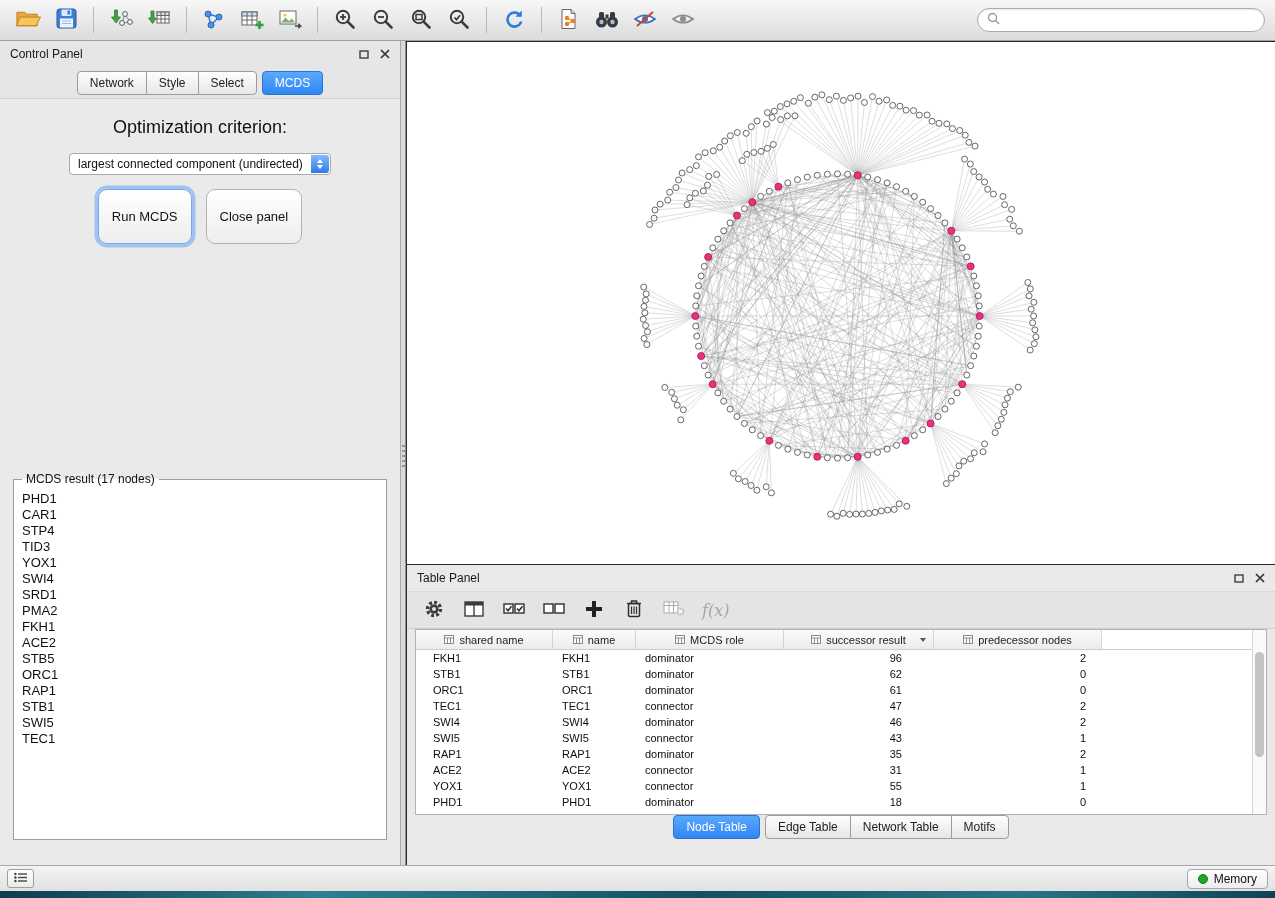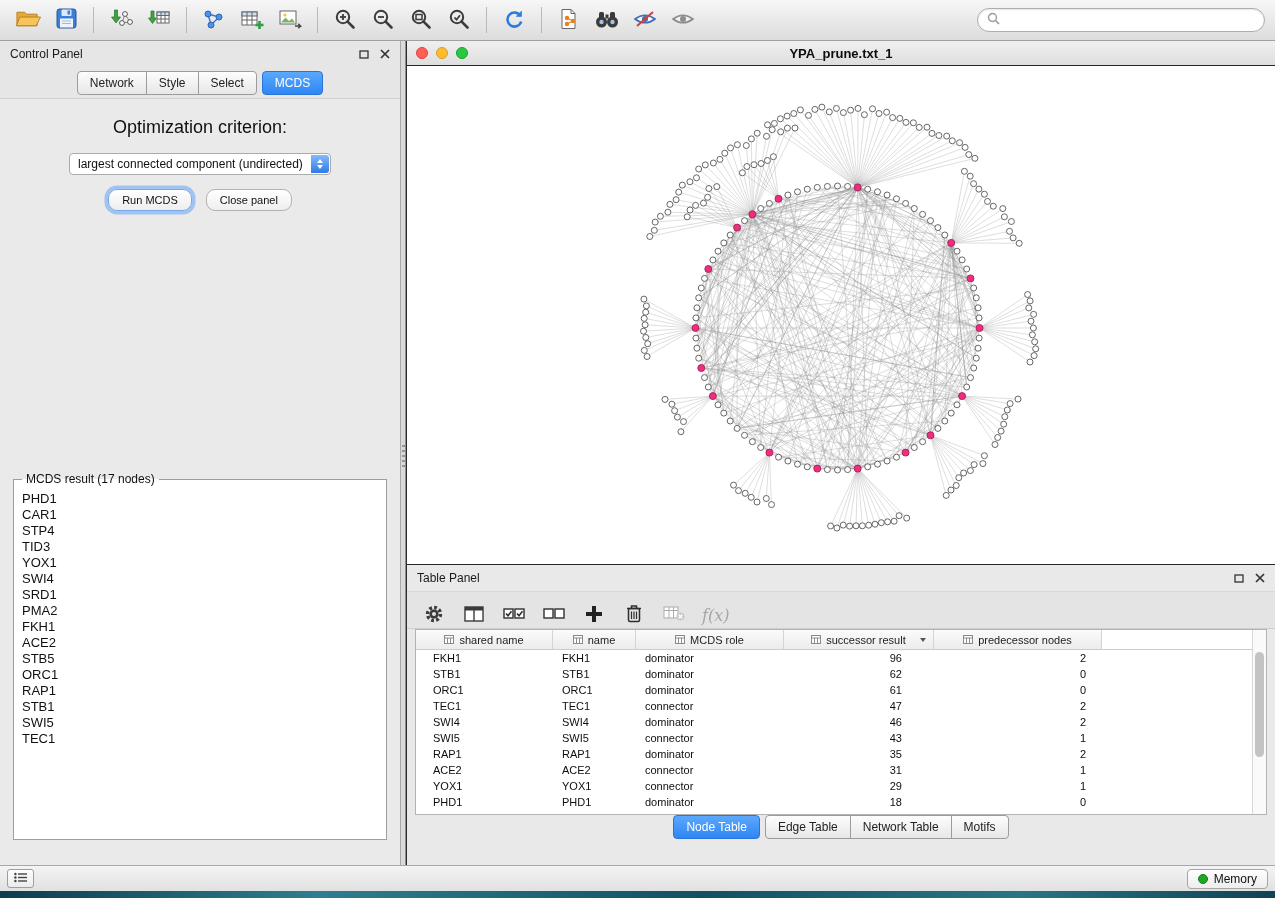--- a/index.html
+++ b/index.html
@@ -36,21 +36,21 @@
 
   .cp-body{flex:1;min-height:0;background:#eaeaea;border-top:1px solid #d0d0d0;display:flex;flex-direction:column;align-items:center;padding:18px 13px 0}
   .opt-label{font-size:18px;margin-bottom:15px}
   .select{width:262px;height:22px;background:#fff;border:1px solid #ababab;border-radius:4px;position:relative;
     display:flex;align-items:center;padding-left:8px;font-size:12px}
   .stepper{position:absolute;right:1px;top:1px;bottom:1px;width:18px;border-radius:0 3px 3px 0;
     background:linear-gradient(#83bbfb,#2e7ae6);display:flex;flex-direction:column;align-items:center;justify-content:center;gap:2px}
   .arr-up{width:0;height:0;border-left:3.5px solid transparent;border-right:3.5px solid transparent;border-bottom:4px solid #fff}
   .arr-dn{width:0;height:0;border-left:3.5px solid transparent;border-right:3.5px solid transparent;border-top:4px solid #fff}
   .btn-row{margin-top:14px;display:flex;gap:14px}
-  .btn{font-size:11px;padding:4px 13px;border:1px solid #b3b3b3;border-radius:9px;background:linear-gradient(#ffffff,#eeeeee);color:#111}
+  .btn{font-size:13px;padding:19px 13px;border:1px solid #b3b3b3;border-radius:9px;background:linear-gradient(#ffffff,#eeeeee);color:#111}
   .btn.focused{box-shadow:0 0 0 3.5px rgba(98,163,245,.55);border-color:#79a8e8}
   .mcds-box{margin-top:auto;margin-bottom:25px;width:374px;height:368px;border:1px solid #9d9d9d;background:#fff;padding:2px}
   .mcds-box legend{font-size:12px;padding:0 4px;margin-left:6px}
   .mcds-list{height:100%;overflow:hidden;padding:3px 6px}
   .mcds-item{font-size:13px;line-height:16px}
 
   .v-splitter{width:6px;flex:none;background:#dadada;border-left:1px solid #a8a8a8;border-right:1px solid #8f8f8f;position:relative}
   .v-splitter .handle{position:absolute;top:404px;left:1px;width:3px;height:24px;
     background:repeating-linear-gradient(#969696 0 2px,transparent 2px 5px)}
 
@@ -62,21 +62,21 @@
   .light{width:12px;height:12px;border-radius:50%}
   .light.red{background:#ff5f57;border:1px solid #e0443e}
   .light.yellow{background:#febc2e;border:1px solid #d89f22}
   .light.green{background:#28c840;border:1px solid #1d9f30}
   .net-title{position:absolute;left:0;right:0;text-align:center;font-size:13px;font-weight:700;color:#0c0c0c}
   .net-canvas{flex:1;min-height:0;background:#fff;border-top:1px solid #262626}
   #graph-svg{width:100%;height:100%;display:block}
 
   
   .table-panel{flex:1;min-height:0;display:flex;flex-direction:column;background:#e9e9e9;border-top:1px solid #262626}
-  .tp-toolbar{height:38px;flex:none;display:flex;align-items:flex-end;gap:16px;padding:0 15px;background:#e4e4e4;
+  .tp-toolbar{height:38px;flex:none;display:flex;align-items:center;gap:16px;padding:0 15px;background:#e4e4e4;
     border-top:1px solid #d9d9d9;border-bottom:1px solid #cecece}
   .tt-btn{display:flex;align-items:center;justify-content:center;min-width:24px;height:26px}
   .fx{font-family:"DejaVu Serif",serif;font-style:italic;font-size:16px;color:#a6a6a6}
 
   .table-area{margin:0 8px 0;height:186px;flex:none;background:#fff;border:1px solid #b3b3b3;position:relative;
     display:flex;flex-direction:column;overflow:hidden}
   .thead{height:20px;flex:none;display:flex;border-bottom:1px solid #cccccc;background:#fff;padding-right:14px}
   .th{display:flex;align-items:center;justify-content:center;gap:5px;font-size:11px;color:#1d1d1d;
     background:linear-gradient(#fbfbfb,#ececec);border-right:1px solid #d4d4d4;position:relative}
   .w1{width:137px}.w2{width:83px}.w3{width:148px}.w4{width:150px}.w5{width:168px}
@@ -330,28 +330,20 @@
       </div>
     </div>
 
     <div class="v-splitter">
         <span class="handle"></span>
       </div>
 
     <div class="right-area">
 
       <div class="network-window">
-        <div class="net-titlebar">
-          <span class="net-title">YPA_prune.txt_1</span>
-          <span class="traffic">
-            <span class="light red"></span>
-            <span class="light yellow"></span>
-            <span class="light green"></span>
-          </span>
-        </div>
         <div class="net-canvas">
           <svg id="graph-svg" viewBox="0 0 867 498" preserveAspectRatio="xMidYMid meet">
               <path d="M344.9 148.3L242.3 170.5M344.9 148.3L246.8 164.3M344.9 148.3L247.7 156.1M344.9 148.3L252.9 150.3M344.9 148.3L260.4 146.2M344.9 148.3L262.4 138.4M344.9 148.3L268.6 133.7M344.9 148.3L271.2 126.1M344.9 148.3L274.8 119.1M344.9 148.3L282.4 115.8M344.9 148.3L289.0 111.8M344.9 148.3L291.2 103.0M344.9 148.3L297.8 98.9M344.9 148.3L305.9 97.0M344.9 148.3L312.4 93.4M344.9 148.3L317.3 87.2M344.9 148.3L323.0 81.9M344.9 148.3L329.9 78.7M344.9 148.3L338.8 79.5M344.9 148.3L343.9 72.9M344.9 148.3L349.7 67.2M344.9 148.3L359.0 70.3M344.9 148.3L364.7 63.7M344.9 148.3L373.2 65.8M344.9 148.3L379.9 62.1M344.9 148.3L387.5 62.0M344.9 148.3L559.2 203.0M344.9 148.3L289.4 241.8M344.9 148.3L409.8 402.6M344.9 148.3L450.2 121.4M344.9 148.3L554.6 193.9M344.9 148.3L310.5 185.2M344.9 148.3L450.2 402.6M344.9 148.3L297.0 212.4M344.9 148.3L559.2 321.0M344.9 148.3L479.6 395.0M344.9 148.3L460.2 123.2M344.9 148.3L470.0 125.8M344.9 148.3L390.0 398.2M344.9 148.3L353.2 381.5M344.9 148.3L571.6 251.9M344.9 148.3L322.7 355.0M344.9 148.3L566.2 222.0M344.9 148.3L566.2 302.0M344.9 148.3L289.4 282.2M344.9 148.3L316.3 176.9M344.9 148.3L430.0 404.0M344.9 148.3L563.0 212.4M344.9 148.3L568.8 292.2M344.9 148.3L568.8 292.2M344.9 148.3L489.0 132.8M344.9 148.3L310.5 338.8M344.9 148.3L305.4 330.1M344.9 148.3L300.8 321.0M344.9 148.3L361.9 137.4M344.9 148.3L498.1 137.4M344.9 148.3L380.4 129.0M344.9 148.3L498.1 386.6M344.9 148.3L371.0 132.8M344.9 148.3L537.3 169.0M450.2 121.4L360.0 58.8M450.2 121.4L366.9 57.4M450.2 121.4L372.9 52.8M450.2 121.4L379.6 50.1M450.2 121.4L386.3 47.5M450.2 121.4L392.9 43.9M450.2 121.4L401.0 49.4M450.2 121.4L407.4 43.4M450.2 121.4L414.4 41.1M450.2 121.4L421.8 45.9M450.2 121.4L428.9 42.4M450.2 121.4L435.9 46.6M450.2 121.4L443.1 44.2M450.2 121.4L450.5 42.4M450.2 121.4L456.9 48.7M450.2 121.4L465.0 42.8M450.2 121.4L471.5 47.5M450.2 121.4L479.1 46.2M450.2 121.4L485.1 51.6M450.2 121.4L492.3 52.4M450.2 121.4L498.5 56.4M450.2 121.4L505.9 56.8M450.2 121.4L511.7 61.4M450.2 121.4L519.5 61.2M450.2 121.4L524.5 67.4M450.2 121.4L531.4 69.5M450.2 121.4L539.2 70.1M450.2 121.4L544.8 74.8M450.2 121.4L552.1 76.7M450.2 121.4L557.6 81.4M450.2 121.4L561.3 88.6M450.2 121.4L567.4 92.3M450.2 121.4L566.2 302.0M450.2 121.4L506.8 142.5M450.2 121.4L297.0 311.6M450.2 121.4L563.0 311.6M450.2 121.4L291.2 231.8M450.2 121.4L344.9 148.3M450.2 121.4L506.8 142.5M450.2 121.4L460.2 400.8M450.2 121.4L300.8 203.0M450.2 121.4L530.4 161.6M450.2 121.4L399.8 123.2M450.2 121.4L554.6 193.9M450.2 121.4L293.8 302.0M450.2 121.4L297.0 311.6M450.2 121.4L568.8 231.8M450.2 121.4L506.8 381.5M450.2 121.4L549.5 185.2M450.2 121.4L316.3 347.1M450.2 121.4L554.6 330.1M450.2 121.4L566.2 222.0M450.2 121.4L329.6 362.4M450.2 121.4L337.0 154.7M450.2 121.4L559.2 321.0M450.2 121.4L291.2 231.8M450.2 121.4L523.0 369.3M450.2 121.4L530.4 161.6M450.2 121.4L322.7 169.0M450.2 121.4L537.3 355.0M450.2 121.4L430.0 120.0M450.2 121.4L289.4 282.2M450.2 121.4L329.6 362.4M450.2 121.4L329.6 161.6M450.2 121.4L344.9 148.3M450.2 121.4L566.2 222.0M450.2 121.4L344.9 375.7M450.2 121.4L440.1 403.6M450.2 121.4L559.2 203.0M450.2 121.4L470.0 125.8M543.7 176.9L556.9 105.3M543.7 176.9L562.7 110.2M543.7 176.9L566.1 117.7M543.7 176.9L571.4 123.1M543.7 176.9L576.9 128.2M543.7 176.9L580.0 135.4M543.7 176.9L585.8 140.2M543.7 176.9L595.3 142.6M543.7 176.9L596.9 150.8M543.7 176.9L603.9 155.5M543.7 176.9L602.0 165.3M543.7 176.9L605.6 171.9M543.7 176.9L611.7 177.3M543.7 176.9L568.8 292.2M543.7 176.9L523.0 369.3M543.7 176.9L489.0 391.2M543.7 176.9L506.8 381.5M543.7 176.9L300.8 321.0M543.7 176.9L515.1 375.7M543.7 176.9L554.6 330.1M543.7 176.9L337.0 154.7M543.7 176.9L559.2 321.0M543.7 176.9L440.1 403.6M543.7 176.9L344.9 375.7M543.7 176.9L390.0 398.2M543.7 176.9L361.9 386.6M543.7 176.9L570.6 241.8M543.7 176.9L559.2 321.0M543.7 176.9L566.2 302.0M543.7 176.9L559.2 321.0M543.7 176.9L310.5 338.8M543.7 176.9L568.8 231.8M543.7 176.9L549.5 185.2M543.7 176.9L297.0 311.6M543.7 176.9L563.0 311.6M572.0 262.0L620.1 228.5M572.0 262.0L622.6 234.9M572.0 262.0L621.3 241.9M572.0 262.0L626.1 248.3M572.0 262.0L623.5 255.2M572.0 262.0L625.9 262.0M572.0 262.0L624.9 268.8M572.0 262.0L627.2 275.8M572.0 262.0L628.2 282.8M572.0 262.0L626.6 289.6M572.0 262.0L622.5 296.0M572.0 262.0L543.7 176.9M572.0 262.0L322.7 169.0M572.0 262.0L409.8 402.6M572.0 262.0L305.4 193.9M572.0 262.0L337.0 154.7M572.0 262.0L479.6 395.0M572.0 262.0L537.3 169.0M572.0 262.0L337.0 369.3M572.0 262.0L297.0 212.4M572.0 262.0L566.2 222.0M572.0 262.0L523.0 369.3M572.0 262.0L390.0 398.2M572.0 262.0L409.8 121.4M572.0 262.0L440.1 403.6M572.0 262.0L316.3 176.9M572.0 262.0L310.5 185.2M554.6 330.1L610.5 333.1M554.6 330.1L602.6 337.6M554.6 330.1L599.8 344.0M554.6 330.1L597.3 350.7M554.6 330.1L596.2 358.2M554.6 330.1L593.6 365.1M554.6 330.1L590.2 371.5M554.6 330.1L587.5 378.5M554.6 330.1L297.0 212.4M554.6 330.1L329.6 362.4M554.6 330.1L305.4 193.9M554.6 330.1L316.3 176.9M554.6 330.1L353.2 381.5M554.6 330.1L549.5 338.8M554.6 330.1L479.6 395.0M554.6 330.1L329.6 161.6M554.6 330.1L305.4 330.1M554.6 330.1L549.5 338.8M554.6 330.1L371.0 132.8M554.6 330.1L329.6 362.4M523.0 369.3L576.9 389.7M523.0 369.3L575.4 397.6M523.0 369.3L566.6 398.6M523.0 369.3L562.9 404.6M523.0 369.3L556.1 407.0M523.0 369.3L551.3 411.7M523.0 369.3L548.7 419.5M523.0 369.3L543.5 424.0M523.0 369.3L538.7 429.4M523.0 369.3L329.6 161.6M523.0 369.3L460.2 400.8M523.0 369.3L293.8 302.0M523.0 369.3L537.3 169.0M523.0 369.3L570.6 282.2M523.0 369.3L537.3 169.0M523.0 369.3L470.0 125.8M523.0 369.3L568.8 292.2M523.0 369.3L489.0 391.2M523.0 369.3L371.0 391.2M523.0 369.3L291.2 292.2M523.0 369.3L291.2 231.8M450.2 402.6L499.2 452.1M450.2 402.6L491.6 449.7M450.2 402.6L486.6 455.2M450.2 402.6L480.1 455.8M450.2 402.6L473.8 456.7M450.2 402.6L467.5 458.2M450.2 402.6L461.2 459.2M450.2 402.6L454.9 459.8M450.2 402.6L448.5 459.8M450.2 402.6L442.1 460.1M450.2 402.6L435.7 459.1M450.2 402.6L429.4 462.0M450.2 402.6L423.1 460.0M450.2 402.6L409.8 402.6M450.2 402.6L390.0 398.2M450.2 402.6L322.7 355.0M450.2 402.6L489.0 391.2M450.2 402.6L530.4 161.6M450.2 402.6L430.0 120.0M450.2 402.6L543.7 176.9M450.2 402.6L380.4 129.0M450.2 402.6L489.0 132.8M450.2 402.6L322.7 169.0M450.2 402.6L498.1 386.6M450.2 402.6L430.0 404.0M450.2 402.6L506.8 142.5M450.2 402.6L300.8 203.0M450.2 402.6L470.0 125.8M450.2 402.6L537.3 355.0M450.2 402.6L570.6 241.8M450.2 402.6L297.0 311.6M361.9 386.6L364.0 438.6M361.9 386.6L358.8 432.5M361.9 386.6L349.5 436.0M361.9 386.6L343.7 431.3M361.9 386.6L337.7 427.3M361.9 386.6L331.0 424.6M361.9 386.6L326.0 419.1M361.9 386.6L293.8 222.0M361.9 386.6L409.8 402.6M361.9 386.6L554.6 193.9M361.9 386.6L489.0 132.8M361.9 386.6L506.8 142.5M361.9 386.6L479.6 129.0M361.9 386.6L571.6 272.1M361.9 386.6L305.4 330.1M361.9 386.6L310.5 338.8M361.9 386.6L380.4 395.0M305.4 330.1L273.4 365.7M305.4 330.1L276.0 355.6M305.4 330.1L269.9 351.1M305.4 330.1L267.1 344.7M305.4 330.1L264.4 338.2M305.4 330.1L257.5 333.4M305.4 330.1L399.8 400.8M305.4 330.1L566.2 222.0M305.4 330.1L380.4 129.0M305.4 330.1L380.4 129.0M305.4 330.1L571.6 272.1M305.4 330.1L419.9 403.6M305.4 330.1L316.3 176.9M305.4 330.1L371.0 132.8M305.4 330.1L300.8 321.0M288.0 262.0L239.6 290.5M288.0 262.0L236.8 284.4M288.0 262.0L240.2 277.7M288.0 262.0L238.3 271.5M288.0 262.0L236.0 265.2M288.0 262.0L237.6 258.8M288.0 262.0L236.7 252.4M288.0 262.0L238.2 246.2M288.0 262.0L238.9 239.9M288.0 262.0L236.4 233.1M288.0 262.0L409.8 121.4M288.0 262.0L288.4 251.9M288.0 262.0L563.0 311.6M288.0 262.0L329.6 362.4M288.0 262.0L310.5 338.8M288.0 262.0L322.7 169.0M288.0 262.0L523.0 369.3M288.0 262.0L329.6 161.6M288.0 262.0L563.0 311.6M288.0 262.0L329.6 161.6M288.0 262.0L506.8 381.5M288.0 262.0L554.6 330.1M288.0 262.0L409.8 402.6M288.0 262.0L305.4 193.9M329.6 161.6L279.7 150.8M329.6 161.6L282.5 144.0M329.6 161.6L288.1 139.4M329.6 161.6L296.0 137.1M329.6 161.6L300.1 131.3M329.6 161.6L301.4 122.5M329.6 161.6L309.3 120.6M329.6 161.6L570.6 282.2M329.6 161.6L329.6 362.4M329.6 161.6L288.4 251.9M329.6 161.6L289.4 282.2M329.6 161.6L293.8 302.0M329.6 161.6L559.2 203.0M329.6 161.6L310.5 185.2M329.6 161.6L344.9 148.3M329.6 161.6L399.8 400.8M329.6 161.6L460.2 400.8M329.6 161.6L489.0 132.8M371.0 132.8L334.9 106.8M371.0 132.8L339.4 100.5M371.0 132.8L346.5 98.7M371.0 132.8L353.6 97.5M371.0 132.8L359.9 94.5M371.0 132.8L365.9 90.7M371.0 132.8L291.2 292.2M371.0 132.8L419.9 403.6M371.0 132.8L460.2 123.2M371.0 132.8L549.5 185.2M371.0 132.8L506.8 142.5M371.0 132.8L523.0 154.7M371.0 132.8L530.4 362.4M371.0 132.8L300.8 203.0M371.0 132.8L305.4 193.9M563.0 212.4L300.8 321.0M563.0 212.4L498.1 137.4M563.0 212.4L450.2 121.4M563.0 212.4L571.6 272.1M563.0 212.4L297.0 311.6M563.0 212.4L571.6 272.1M563.0 212.4L316.3 176.9M563.0 212.4L329.6 362.4M563.0 212.4L344.9 148.3M563.0 212.4L337.0 154.7M498.1 386.6L549.5 338.8M498.1 386.6L506.8 142.5M498.1 386.6L329.6 362.4M498.1 386.6L571.6 251.9M498.1 386.6L450.2 402.6M498.1 386.6L570.6 282.2M498.1 386.6L572.0 262.0M498.1 386.6L291.2 292.2M409.8 402.6L419.9 403.6M409.8 402.6L450.2 402.6M409.8 402.6L353.2 381.5M409.8 402.6L515.1 148.3M409.8 402.6L289.4 241.8M409.8 402.6L300.8 321.0M409.8 402.6L353.2 142.5M409.8 402.6L523.0 154.7M409.8 402.6L479.6 129.0M293.8 302.0L450.2 121.4M293.8 302.0L554.6 330.1M293.8 302.0L571.6 251.9M293.8 302.0L570.6 241.8M293.8 302.0L419.9 120.4M293.8 302.0L361.9 386.6M293.8 302.0L305.4 193.9M293.8 302.0L549.5 338.8M300.8 203.0L316.3 347.1M300.8 203.0L450.2 121.4M300.8 203.0L289.4 282.2M300.8 203.0L293.8 222.0M300.8 203.0L530.4 362.4M300.8 203.0L563.0 212.4M300.8 203.0L291.2 231.8M300.8 203.0L430.0 404.0M537.3 169.0L498.1 137.4M288.4 251.9L498.1 386.6M322.7 169.0L291.2 231.8M440.1 403.6L380.4 129.0M554.6 193.9L537.3 169.0M390.0 398.2L305.4 330.1M566.2 222.0L288.4 251.9M571.6 251.9L530.4 161.6M310.5 338.8L344.9 375.7M390.0 398.2L566.2 222.0M361.9 137.4L419.9 403.6M288.4 272.1L470.0 125.8M390.0 125.8L361.9 386.6M570.6 282.2L470.0 125.8M559.2 321.0L293.8 302.0M288.0 262.0L572.0 262.0M316.3 176.9L470.0 398.2M559.2 203.0L322.7 355.0M430.0 404.0L559.2 203.0M316.3 176.9L498.1 137.4M530.4 161.6L419.9 120.4M566.2 222.0L460.2 400.8M430.0 404.0L337.0 369.3M450.2 402.6L305.4 330.1M543.7 176.9L409.8 121.4M300.8 203.0L549.5 338.8M566.2 222.0L419.9 403.6M288.4 251.9L479.6 395.0M450.2 402.6L572.0 262.0M440.1 403.6L460.2 123.2M316.3 176.9L543.7 347.1M498.1 386.6L572.0 262.0M430.0 404.0L460.2 123.2M310.5 338.8L479.6 129.0M344.9 148.3L288.4 251.9M316.3 347.1L297.0 212.4M470.0 125.8L361.9 386.6M390.0 398.2L450.2 402.6M419.9 403.6L460.2 400.8M479.6 395.0L371.0 391.2M440.1 120.4L293.8 302.0M430.0 120.0L300.8 321.0M559.2 203.0L537.3 355.0M291.2 292.2L361.9 137.4M570.6 282.2L337.0 369.3M344.9 148.3L470.0 398.2M470.0 125.8L380.4 395.0M440.1 403.6L489.0 391.2M460.2 400.8L288.0 262.0M523.0 154.7L293.8 302.0M353.2 381.5L380.4 129.0M305.4 193.9L450.2 402.6M430.0 120.0L353.2 142.5M479.6 129.0L419.9 403.6M450.2 402.6L300.8 321.0M390.0 398.2L344.9 375.7M310.5 185.2L310.5 338.8M399.8 123.2L297.0 212.4M390.0 125.8L297.0 212.4M549.5 185.2L498.1 137.4M419.9 120.4L460.2 123.2M440.1 403.6L322.7 169.0M305.4 330.1L289.4 241.8M559.2 321.0L305.4 193.9M479.6 395.0L361.9 137.4M316.3 347.1L572.0 262.0M543.7 176.9L537.3 355.0M291.2 292.2L470.0 125.8M537.3 169.0L571.6 251.9M337.0 369.3L537.3 355.0M329.6 362.4L399.8 123.2M506.8 381.5L291.2 231.8M288.4 272.1L440.1 120.4M300.8 321.0L329.6 161.6M572.0 262.0L353.2 381.5M344.9 148.3L460.2 400.8M530.4 362.4L310.5 185.2M329.6 362.4L563.0 311.6M470.0 398.2L409.8 402.6" fill="none" stroke="#8f8f8f" stroke-width="0.55" opacity="0.55"></path>
               <circle cx="430.0" cy="120.0" r="3" fill="#ffffff" stroke="#565656" stroke-width="0.9"></circle>
               <circle cx="440.1" cy="120.4" r="3" fill="#ffffff" stroke="#565656" stroke-width="0.9"></circle>
               <circle cx="460.2" cy="123.2" r="3" fill="#ffffff" stroke="#565656" stroke-width="0.9"></circle>
               <circle cx="470.0" cy="125.8" r="3" fill="#ffffff" stroke="#565656" stroke-width="0.9"></circle>
               <circle cx="479.6" cy="129.0" r="3" fill="#ffffff" stroke="#565656" stroke-width="0.9"></circle>
               <circle cx="489.0" cy="132.8" r="3" fill="#ffffff" stroke="#565656" stroke-width="0.9"></circle>
               <circle cx="498.1" cy="137.4" r="3" fill="#ffffff" stroke="#565656" stroke-width="0.9"></circle>
@@ -771,21 +763,21 @@
                 <div class="td c1">ACE2</div>
                 <div class="td c2">ACE2</div>
                 <div class="td c3">connector</div>
                 <div class="td c4">31</div>
                 <div class="td c5">1</div>
               </div>
               <div class="trow">
                 <div class="td c1">YOX1</div>
                 <div class="td c2">YOX1</div>
                 <div class="td c3">connector</div>
-                <div class="td c4">29</div>
+                <div class="td c4">55</div>
                 <div class="td c5">1</div>
               </div>
               <div class="trow">
                 <div class="td c1">PHD1</div>
                 <div class="td c2">PHD1</div>
                 <div class="td c3">dominator</div>
                 <div class="td c4">18</div>
                 <div class="td c5">0</div>
               </div>
             </div>

